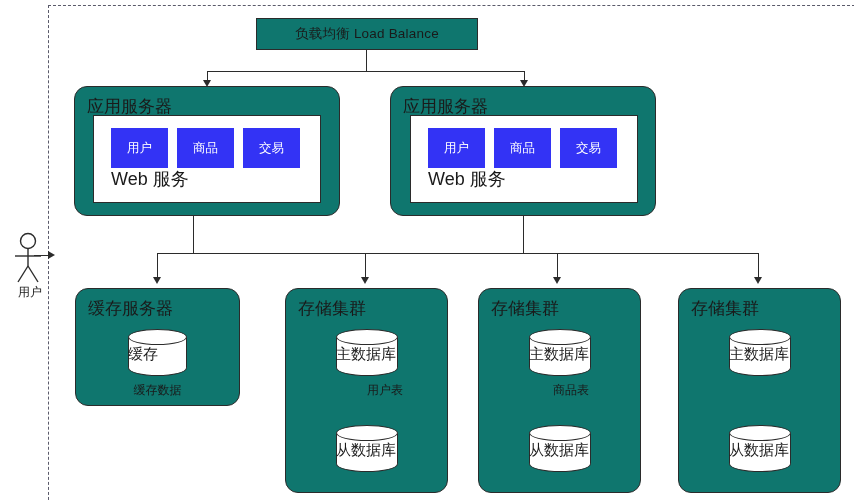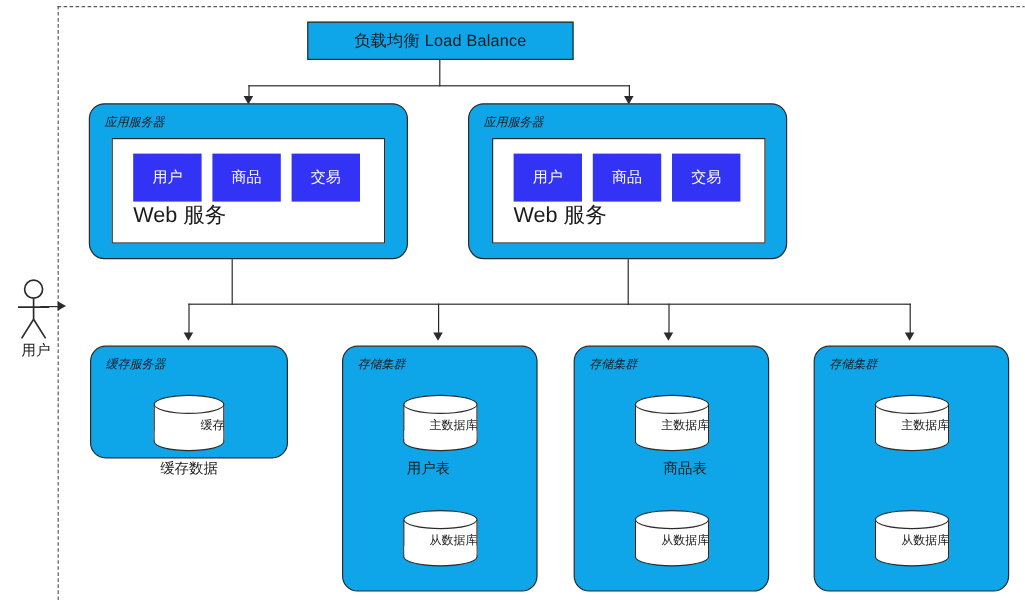--- a/index.html
+++ b/index.html
@@ -22,40 +22,39 @@
     width:812px; height:500px;
     border-left:1.4px dashed #5a5a6a;
     border-top:1.4px dashed #5a5a6a;
     box-sizing:border-box;
     pointer-events:none;
   }
 
   
   .node{
     box-sizing:border-box;
-    background:#0ea5e9;
+    background:#0f766e;
     border:1.3px solid #2b2b2b;
     display:flex;
   }
   .rect{border-radius:0;}
   .round{border-radius:13px;}
 
   .lb-box{
     align-items:center;
     justify-content:center;
     font-size:13.5px;
     letter-spacing:.2px;
   }
 
   .container-label{
     position:absolute;
     left:12px; top:8px;
-    font-size:10px;
+    font-size:17px;
     white-space:nowrap;
-    font-style:italic;
   }
 
   
   .web-panel{
     box-sizing:border-box;
     background:#ffffff;
     border:1.2px solid #2b2b2b;
   }
   .svc-row{
     position:absolute;
@@ -114,22 +113,22 @@
     position:absolute;
     left:1.2px; bottom:8px;
     width:calc(100% - 2.4px); height:9px;
     background:#ffffff;
   }
   .cyl .txt{
     position:absolute;
     left:0; right:0;
     top:50%;
     transform:translateY(-42%);
-    text-align:right;
-    font-size:10px;
+    text-align:left;
+    font-size:15px;
     z-index:3;
   }
   .caption{
     position:absolute;
     text-align:center;
     font-size:12px;
     white-space:nowrap;
   }
 
   
@@ -233,21 +232,21 @@
   <div class="abs ln lnv" style="left:157px;top:253px;height:26px;"></div>
   <div class="abs ln lnv" style="left:365px;top:253px;height:26px;"></div>
   <div class="abs ln lnv" style="left:557px;top:253px;height:26px;"></div>
   <div class="abs ln lnv" style="left:758px;top:253px;height:26px;"></div>
 
   <div class="abs arrow" style="left:153px;top:277px;"></div>
   <div class="abs arrow" style="left:361px;top:277px;"></div>
   <div class="abs arrow" style="left:553px;top:277px;"></div>
   <div class="abs arrow" style="left:754px;top:277px;"></div>
 
-  <div class="abs node round" style="left:75px;top:288px;width:165px;height:94px;">
+  <div class="abs node round" style="left:75px;top:288px;width:165px;height:118px;">
     <span class="container-label">缓存服务器</span>
   </div>
   <div class="cyl" style="left:128px;top:329px;width:59px;height:47px;">
     <div class="body"></div>
     <div class="bot"></div>
     <div class="cap-mask"></div>
     <div class="top"></div>
     <div class="txt">缓存</div>
   </div>
   <div class="caption" style="left:75px;top:382px;width:165px;">缓存数据</div>
@@ -255,21 +254,21 @@
   <div class="abs node round" style="left:285px;top:288px;width:163px;height:205px;">
     <span class="container-label">存储集群</span>
   </div>
   <div class="cyl" style="left:336px;top:329px;width:62px;height:47px;">
     <div class="body"></div>
       <div class="bot"></div>
       <div class="cap-mask"></div>
       <div class="top"></div>
     <div class="txt">主数据库</div>
   </div>
-  <div class="caption" style="left:285px;top:382px;width:144px;">用户表</div>
+  <div class="caption" style="left:285px;top:382px;width:144px;padding-left:28px;">用户表</div>
   <div class="cyl" style="left:336px;top:425px;width:62px;height:47px;">
     <div class="body"></div>
       <div class="bot"></div>
       <div class="cap-mask"></div>
       <div class="top"></div>
     <div class="txt">从数据库</div>
   </div>
 
   <div class="abs node round" style="left:478px;top:288px;width:163px;height:205px;">
     <span class="container-label">存储集群</span>

